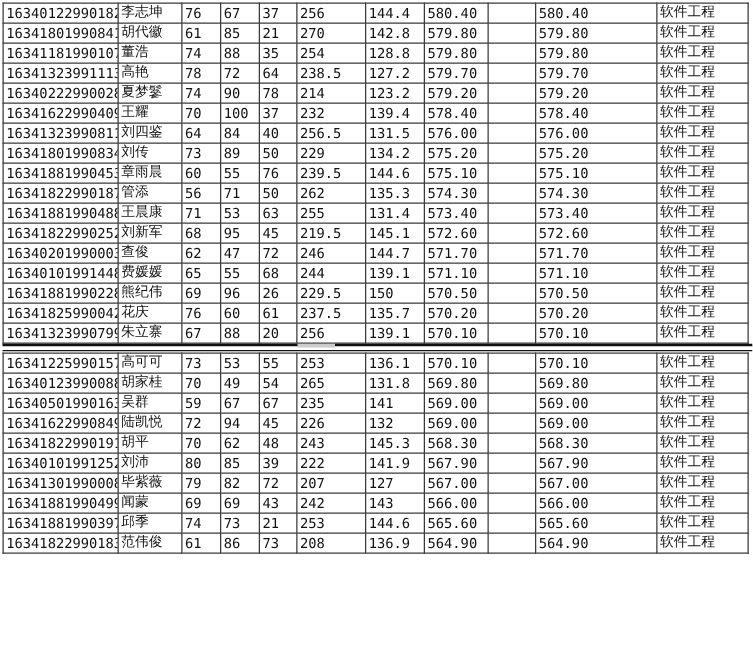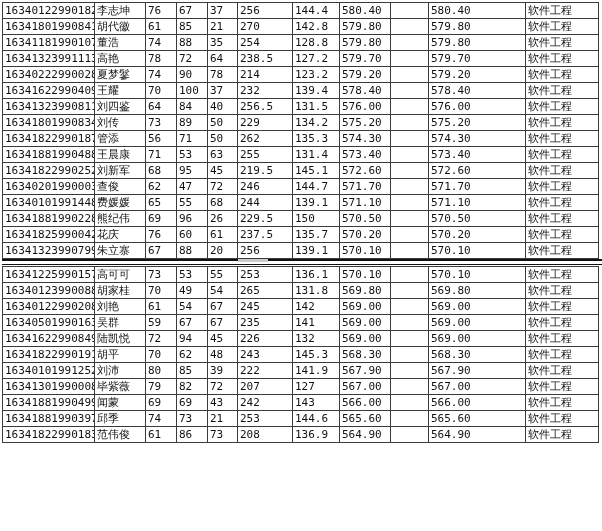--- a/index.html
+++ b/index.html
@@ -140,20 +140,33 @@
           <td>89</td>
           <td>50</td>
           <td>229</td>
           <td>134.2</td>
           <td>575.20</td>
           <td></td>
           <td>575.20</td>
           <td class="major">软件工程</td>
         </tr>
         <tr>
+          <td>16341881990453</td>
+          <td class="cn">章雨晨</td>
+          <td>60</td>
+          <td>55</td>
+          <td>76</td>
+          <td>239.5</td>
+          <td>144.6</td>
+          <td>575.10</td>
+          <td></td>
+          <td>575.10</td>
+          <td class="major">软件工程</td>
+        </tr>
+        <tr>
           <td>16341822990187</td>
           <td class="cn">管添</td>
           <td>56</td>
           <td>71</td>
           <td>50</td>
           <td>262</td>
           <td>135.3</td>
           <td>574.30</td>
           <td></td>
           <td>574.30</td>
@@ -291,33 +304,20 @@
           <td>49</td>
           <td>54</td>
           <td>265</td>
           <td>131.8</td>
           <td>569.80</td>
           <td></td>
           <td>569.80</td>
           <td class="major">软件工程</td>
         </tr>
         <tr>
-          <td>16340122990208</td>
-          <td class="cn">刘艳</td>
-          <td>61</td>
-          <td>54</td>
-          <td>67</td>
-          <td>245</td>
-          <td>142</td>
-          <td>569.00</td>
-          <td></td>
-          <td>569.00</td>
-          <td class="major">软件工程</td>
-        </tr>
-        <tr>
           <td>16340501990163</td>
           <td class="cn">吴群</td>
           <td>59</td>
           <td>67</td>
           <td>67</td>
           <td>235</td>
           <td>141</td>
           <td>569.00</td>
           <td></td>
           <td>569.00</td>

